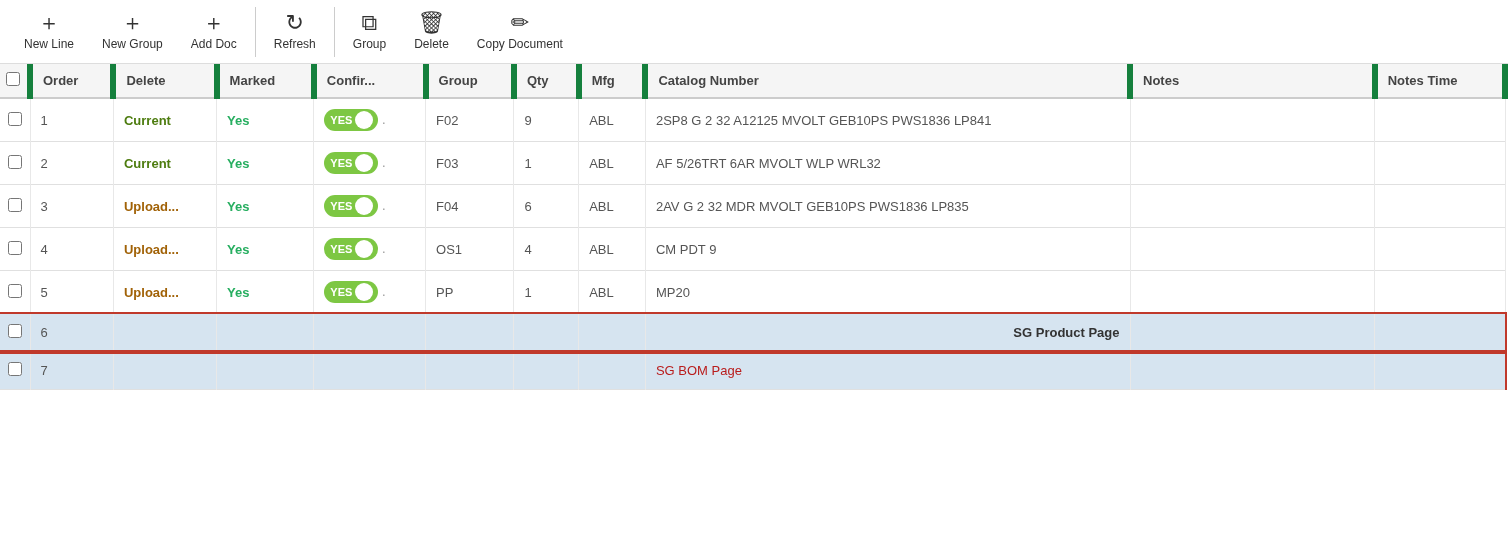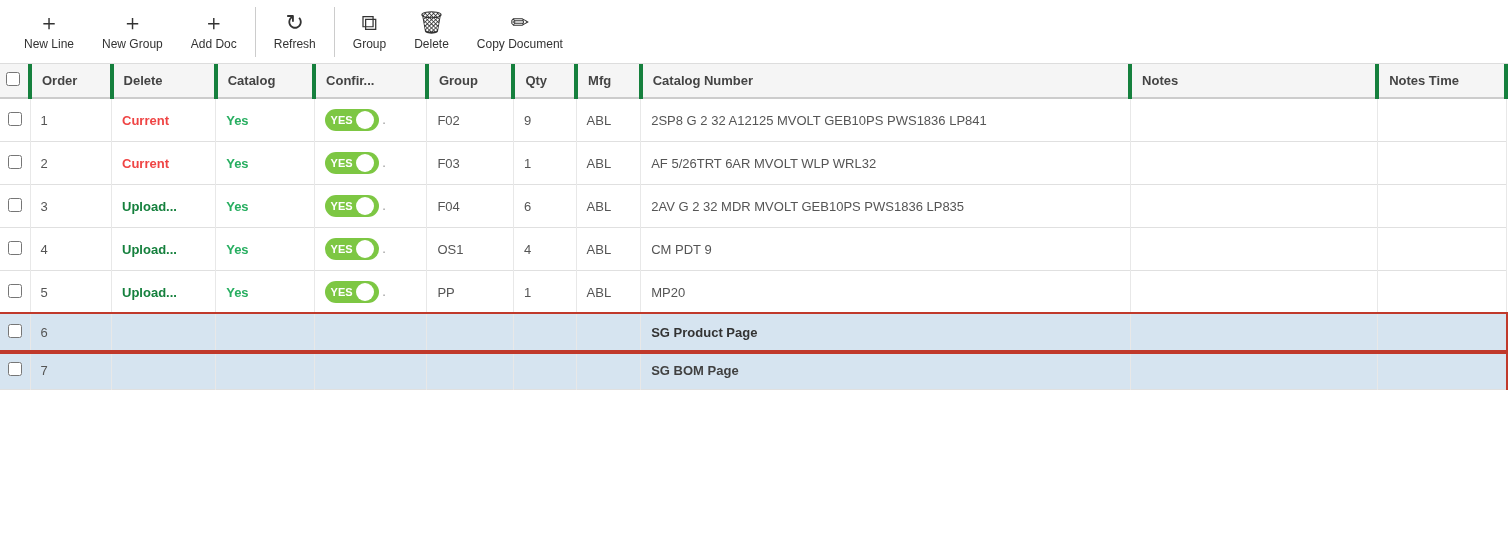--- a/index.html
+++ b/index.html
@@ -50,21 +50,21 @@
     }
     thead tr {
       background: #f5f5f5;
       border-bottom: 2px solid #ccc;
     }
     thead th {
       padding: 8px 10px;
       text-align: left;
       font-weight: 600;
       color: #444;
-      border-right: 4px solid #15803d;
+      border-right: 6px solid #15803d;
       white-space: nowrap;
     }
     thead th:first-child {
       width: 30px;
       padding: 8px 6px;
     }
     tbody tr {
       border-bottom: 1px solid #e0e0e0;
     }
     tbody td {
@@ -82,22 +82,22 @@
     
     .row-group {
       background: #d6e4f0;
       outline: 2px solid #c0392b;
     }
     .row-group td {
       background: #d6e4f0;
     }
 
     
-    .status-current { color: #ef4444; font-weight: bold; }
-    .status-upload { color: #15803d; font-weight: bold; }
+    .status-current { color: #4d7c0f; font-weight: bold; }
+    .status-upload { color: #a16207; font-weight: bold; }
 
     
     .marked-yes { color: #27ae60; font-weight: bold; }
 
     
     .yes-toggle {
       display: inline-flex;
       align-items: center;
       background: #7dc743;
       border-radius: 12px;
@@ -161,21 +161,21 @@
     </button>
   </div>
 
 <div class="table-container">
   <table>
     <thead>
       <tr>
       <th><input type="checkbox" style=""></th>
           <th>Order</th>
           <th>Delete</th>
-          <th>Catalog</th>
+          <th>Marked</th>
           <th>Confir...</th>
           <th>Group</th>
           <th>Qty</th>
           <th>Mfg</th>
           <th>Catalog Number</th>
           <th>Notes</th>
           <th>Notes Time</th>
         </tr>
     </thead>
     <tbody>
@@ -261,32 +261,32 @@
         </tr>
         <tr class="row-group">
           <td><input type="checkbox" style=""></td>
           <td>6</td>
           <td></td>
           <td></td>
           <td></td>
           <td></td>
           <td></td>
           <td></td>
-          <td style="font-weight: 600; color: rgb(51, 51, 51);">SG Product Page</td>
+          <td style="font-weight: 600; color: rgb(51, 51, 51); text-align: right;">SG Product Page</td>
           <td style="min-width: 180px;"></td>
           <td style="min-width: 80px;"></td>
         </tr>
         <tr class="row-group">
           <td><input type="checkbox" style=""></td>
           <td>7</td>
           <td></td>
           <td></td>
           <td></td>
           <td></td>
           <td></td>
           <td></td>
-          <td style="font-weight: 700; color: #404040;">SG BOM Page</td>
+          <td style="font-weight: 400; color: #b91c1c;">SG BOM Page</td>
           <td style="min-width: 180px;"></td>
           <td style="min-width: 80px;"></td>
         </tr>
       </tbody>
   </table>
 </div>
 
 </body></html>

